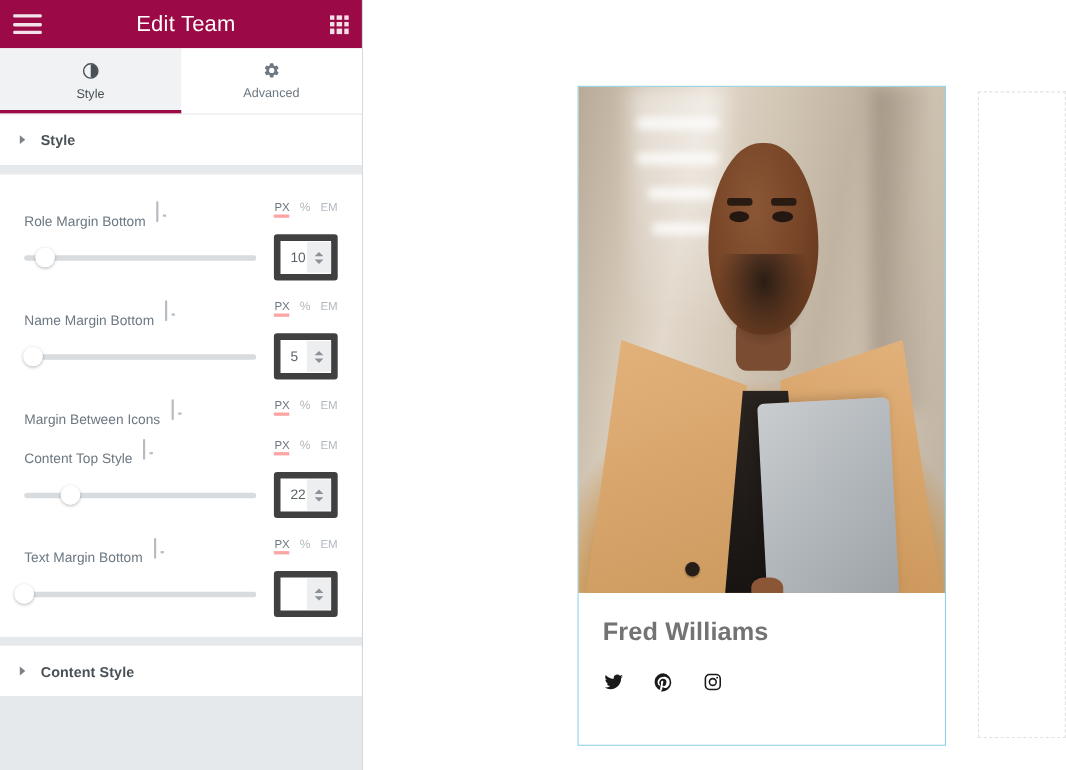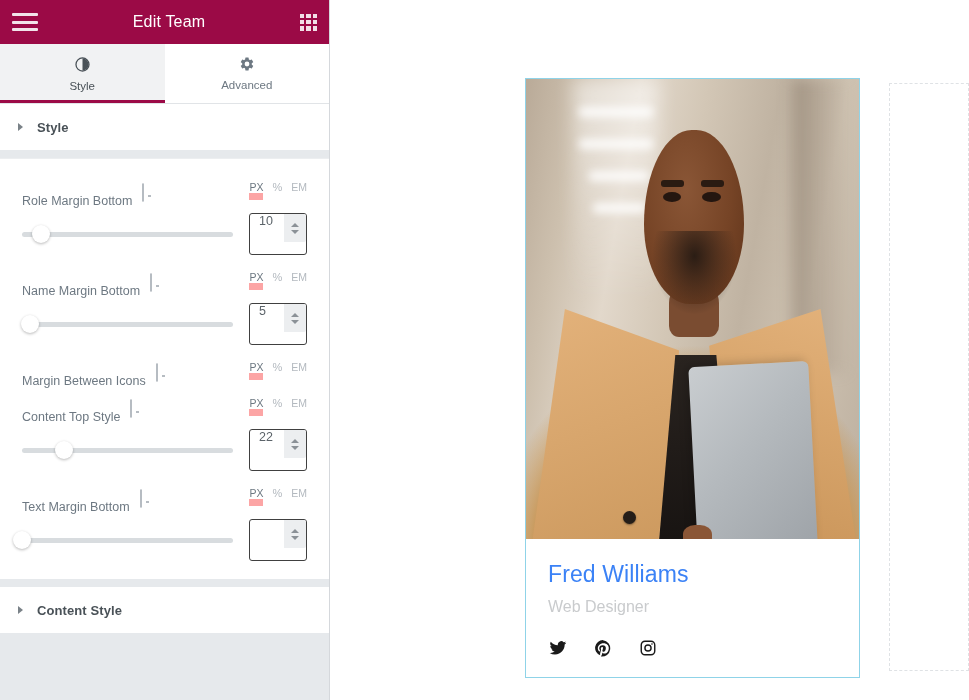--- a/index.html
+++ b/index.html
@@ -20,21 +20,21 @@
     border-right: 1px solid #d5d8dc;
   }
   .panel-header {
     height: 44px; background: #9b0a46;
     display: flex; align-items: center; justify-content: space-between;
     padding: 0 12px; flex: 0 0 44px;
   }
   .hamburger { width: 26px; height: 18px; display: flex; flex-direction: column;
     justify-content: space-between; cursor: pointer; }
   .hamburger span { display: block; height: 3px; background: #f2e3ea; border-radius: 1px; }
-  .panel-title { color: #ffffff; font-size: 16px; font-weight: 500; letter-spacing: .2px; }
+  .panel-title { color: #ffffff; font-size: 20px; font-weight: 500; letter-spacing: .2px; }
   .grid-icon { width: 17px; height: 17px; display: grid;
     grid-template-columns: repeat(3, 1fr); grid-template-rows: repeat(3, 1fr);
     gap: 2px; cursor: pointer; }
   .grid-icon i { background: #f2dfe8; display: block; }
 
   .tabs { display: flex; background: #ffffff; flex: 0 0 60px;
     border-bottom: 1px solid #e1e4e7; }
   .tab { flex: 1; display: flex; flex-direction: column; align-items: center;
     justify-content: center; gap: 7px; cursor: pointer; position: relative;
     font-size: 11.5px; color: #6d7882; background: #ffffff; }
@@ -61,32 +61,32 @@
   .ctl { padding-top: 14px; }
   .ctl-top { display: flex; align-items: center; height: 22px; }
   .ctl-label { font-size: 12.5px; color: #6d7882; margin-top: 21px; }
   .monitor { margin-left: 10px; width: 15px; height: 13px; position: relative; }
   .monitor .scr { width: 15px; height: 11px; border: 1.6px solid #b6bcc2;
     border-radius: 2px; }
   .monitor .stand { position: absolute; left: 6px; top: 11px;
     width: 3px; height: 2px; background: #b6bcc2; }
   .units { margin-left: auto; display: flex; gap: 9px; align-items: baseline; }
   .unit { font-size: 10.5px; color: #b3b9bf; cursor: pointer; }
-  .unit.active { color: #6d7882; border-bottom: 7px solid #fca5a5; }
+  .unit.active { color: #6d7882; border-bottom: 3px solid #fca5a5; }
   .unit.pct { font-size: 11px; }
 
   .ctl-row { display: flex; align-items: center; margin-top: 12px; gap: 16px; }
   .slider { position: relative; flex: 1 1 auto; height: 18px; }
   .track { position: absolute; left: 0; right: 0; top: 7px; height: 5px;
     background: #d8dcdf; border-radius: 3px; }
   .knob { position: absolute; top: 0; width: 18px; height: 18px; border-radius: 50%;
     background: #ffffff; box-shadow: 0 1px 3px rgba(0,0,0,.28); cursor: pointer;
     transform: translateX(-9px); }
-  .numbox { flex: 0 0 58px; height: 42px; border: 1px solid #404040; border-radius: 3px;
-    background: #ffffff; display: flex; align-items: flex-start; }
+  .numbox { flex: 0 0 58px; height: 42px; border: 6px solid #404040; border-radius: 3px;
+    background: #ffffff; display: flex; align-items: center; }
   .numval { flex: 1 1 auto; padding-left: 9px; font-size: 12.5px; color: #5b6369;
     min-width: 0; }
   .spin { flex: 0 0 22px; height: 28px; background: #eceef0; display: flex;
     flex-direction: column; align-items: center; justify-content: center;
     gap: 3px; cursor: pointer; border-radius: 0 2px 2px 0; }
   .spin i { width: 0; height: 0; display: block; border-left: 4px solid transparent;
     border-right: 4px solid transparent; }
   .spin i.up { border-bottom: 4px solid #8b9197; }
   .spin i.dn { border-top: 4px solid #8b9197; }
 
@@ -154,21 +154,21 @@
     box-shadow: -3px -2px 10px rgba(0,0,0,.18); }
   .ph-apple { position: absolute; left: 66%; top: 86%; width: 22px; height: 24px;
     color: #f3f4f5; font-size: 22px; line-height: 24px; text-align: center;
     text-shadow: 0 0 2px rgba(255,255,255,.6); }
   .ph-btn { position: absolute; left: 29%; top: 94%; width: 13px; height: 13px;
     border-radius: 50%; background: #241d18; box-shadow: 0 1px 2px rgba(0,0,0,.4); }
   .ph-hand { position: absolute; left: 47%; top: 97%; width: 9%; height: 5%;
     background: #8a5636; border-radius: 40%; }
 
   .card-body { padding: 22px 22px 20px 22px; }
-  .member-name { font-size: 23px; color: #3b82f6; font-weight: normal;
+  .member-name { font-size: 23px; color: #737373; font-weight: bold;
     letter-spacing: .1px; }
   .member-role { font-size: 16px; color: #c9cbcd; margin-top: 10px; }
   .socials { display: flex; margin-top: 22px; }
   .social { width: 20px; height: 20px; display: flex; align-items: center;
     justify-content: center; cursor: pointer; color: #1a1a1a; }
   .social + .social { margin-left: 25px; }
 
   .empty-col { position: absolute; left: 559px; top: 83px; width: 80px; height: 588px;
     border: 1px dashed #dfe2e5; }
 </style>
@@ -399,21 +399,20 @@
         <div class="ph-eye r"></div>
         <div class="ph-beard"></div>
         <div class="ph-lap"></div>
         <div class="ph-apple" style="opacity: 0;">🍎</div>
         <div class="ph-btn"></div>
         <div class="ph-hand"></div>
       </div>
 
       <div class="card-body">
         <div class="member-name">Fred Williams</div>
-        <div class="member-role">Web Designer</div>
 
         <div class="socials">
           <a class="social">
             <svg width="18" height="18" viewBox="0 0 24 24" fill="currentColor">
               <path d="M23 4.9c-.8.4-1.7.6-2.6.8a4.6 4.6 0 002-2.5c-.9.5-1.9.9-2.9 1.1a4.5 4.5 0 00-7.8 3.1c0 .4 0 .7.1 1A12.9 12.9 0 012.4 3.6a4.5 4.5 0 001.4 6.1c-.7 0-1.4-.2-2-.6v.1c0 2.2 1.5 4 3.6 4.4a4.6 4.6 0 01-2 .1 4.5 4.5 0 004.2 3.1A9.1 9.1 0 011 18.7a12.8 12.8 0 007 2c8.3 0 12.9-6.9 12.9-12.9v-.6c.9-.6 1.6-1.4 2.1-2.3z"></path>
             </svg>
           </a>
           <a class="social">
             <svg width="18" height="18" viewBox="0 0 24 24" fill="currentColor">
               <path d="M12 1.5A10.5 10.5 0 008.2 21.8a10 10 0 01.1-3c.2-.7 1.1-4.6 1.1-4.6s-.3-.6-.3-1.4c0-1.3.8-2.3 1.7-2.3.8 0 1.2.6 1.2 1.4 0 .8-.5 2.1-.8 3.3-.2 1 .5 1.8 1.5 1.8 1.8 0 3.1-2.4 3.1-5.1 0-2.1-1.4-3.7-4-3.7a4.6 4.6 0 00-4.8 4.6c0 .9.3 1.5.8 2 .2.2.2.3.2.6l-.2.9c-.1.3-.3.4-.6.2-1.4-.6-2.1-2.3-2.1-4.1 0-3.1 2.6-6.7 7.7-6.7 4.1 0 6.9 3 6.9 6.2 0 4.2-2.4 7.4-5.8 7.4-1.2 0-2.3-.6-2.6-1.4l-.7 2.7c-.3 1-.9 2-1.4 2.8A10.5 10.5 0 1012 1.5z"></path>

